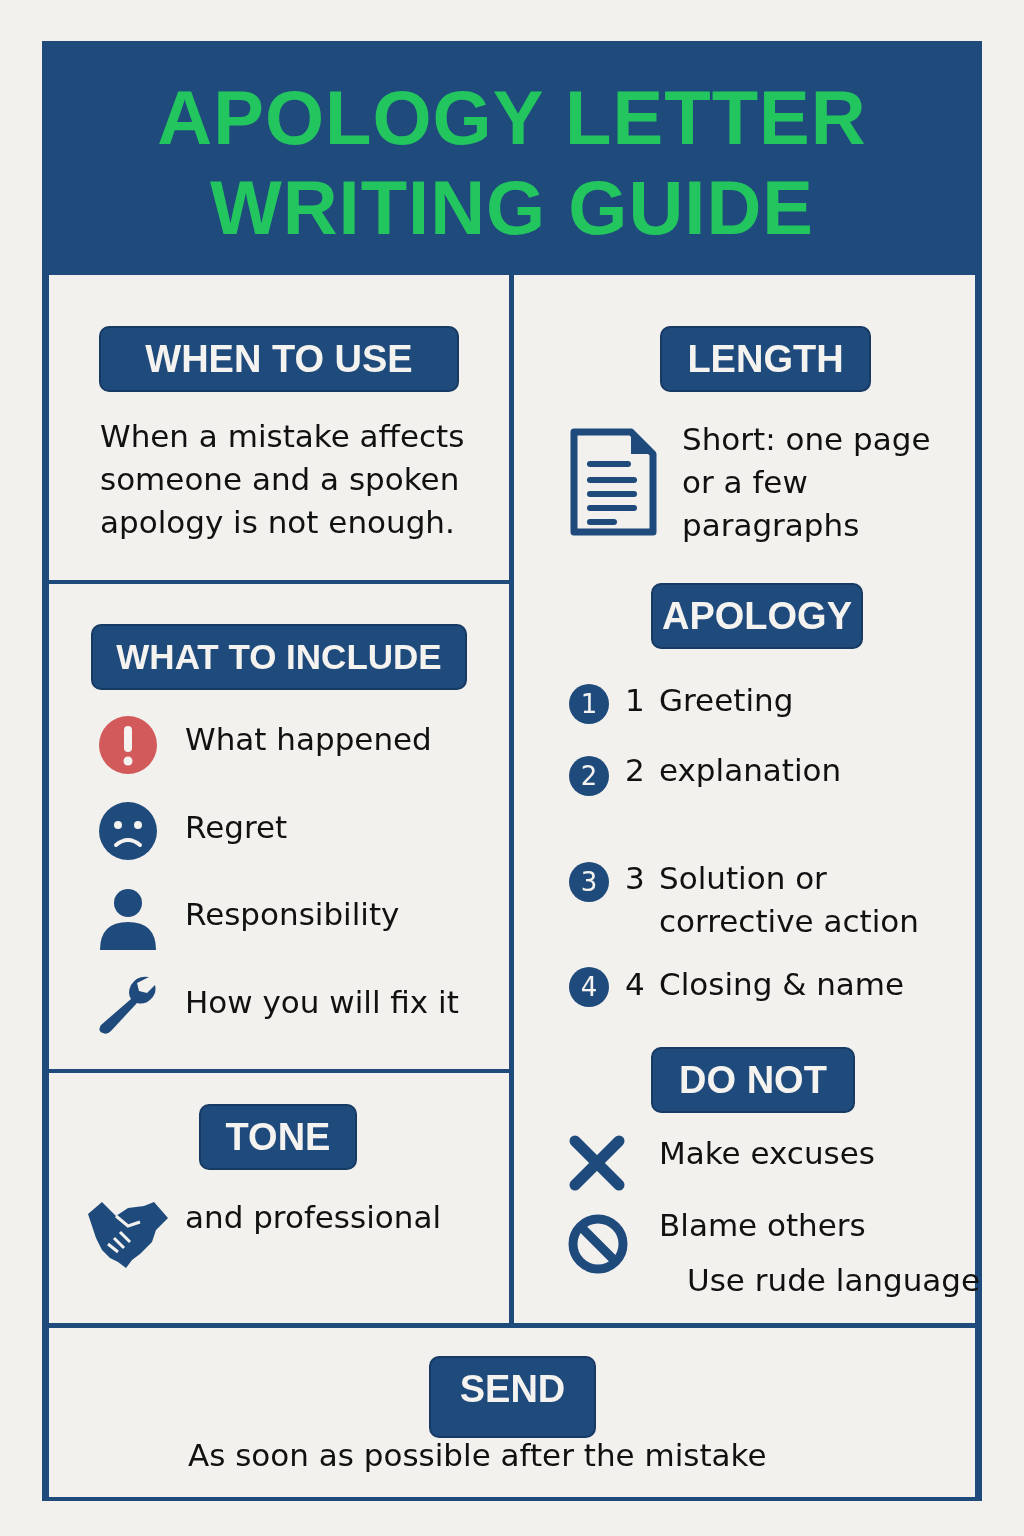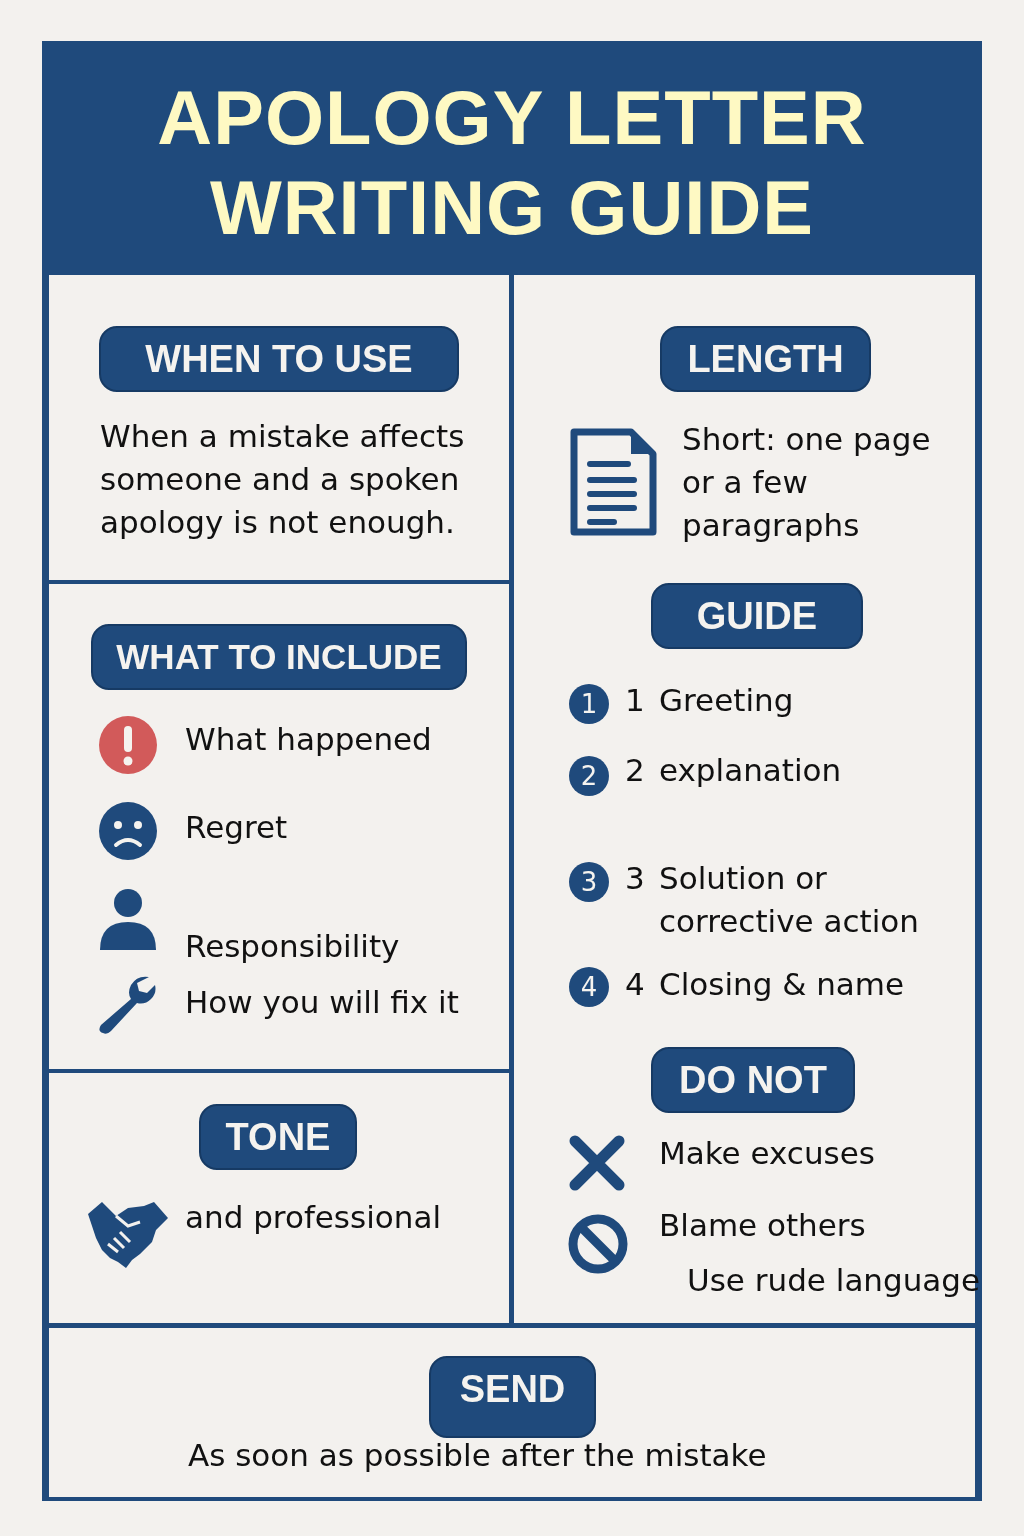--- a/index.html
+++ b/index.html
@@ -14,37 +14,37 @@
     .frame {
       position: absolute; left: 42px; top: 41px;
       width: 940px; height: 1460px;
       box-sizing: border-box;
       border: 4px solid #1f4a7c;
       background: #f3f1ee;
     }
     .header {
       position: absolute; left: 0; top: 0; right: 0; height: 230px;
       background: #1f4a7c;
-      color: #fef9c3;
+      color: #22c55e;
       text-align: center;
       font-family: "Liberation Sans", sans-serif;
       font-weight: bold;
       font-size: 76px;
       line-height: 90px;
       padding-top: 28px;
       box-sizing: border-box;
       letter-spacing: 1px;
     }
     .header div { display: block; }
     .hline, .vline { position: absolute; background: #1f4a7c; }
     .pill {
       position: absolute;
       background: #1f4a7c;
       color: #f5f3ef;
-      border-radius: 18px;
+      border-radius: 10px;
       font-family: "Liberation Sans", sans-serif;
       font-weight: bold;
       font-size: 38px;
       text-align: center;
       box-sizing: border-box;
       border: 2px solid #163a64;
     }
     .txt {
       position: absolute;
       font-size: 31px;
@@ -96,21 +96,21 @@
   <circle cx="20" cy="24" r="4" fill="#f5f3ef"></circle>
   <circle cx="40" cy="24" r="4" fill="#f5f3ef"></circle>
   <path d="M18 44 Q30 34 42 44" stroke="#f5f3ef" stroke-width="4" fill="none" stroke-linecap="round"></path>
 </svg>
 <div class="txt" style="left:185px; top:806px;">Regret</div>
 
 <svg class="icon" style="left:98px; top:888px;" width="60" height="64" viewBox="0 0 60 64">
   <circle cx="30" cy="15" r="14" fill="#1f4a7c"></circle>
   <path d="M2 62 Q2 34 30 34 Q58 34 58 62 Z" fill="#1f4a7c"></path>
 </svg>
-<div class="txt" style="left:185px; top:893px;margin-top:32px;">Responsibility</div>
+<div class="txt" style="left:185px; top:893px;">Responsibility</div>
 
 <svg class="icon" style="left:97px; top:975px;" width="62" height="60" viewBox="0 0 62 60">
   <path d="M52 2 Q40 0 34 10 Q30 18 34 24 L4 50 Q0 56 6 58 Q10 60 14 56 L40 28 Q48 30 54 24 Q60 18 58 10 L50 18 L42 16 L40 8 Z" fill="#1f4a7c"></path>
 </svg>
 <div class="txt" style="left:185px; top:981px;">How you will fix it</div>
 
 <div class="pill" style="left:199px; top:1104px; width:158px; height:66px; line-height:62px;">TONE</div>
 <svg class="icon" style="left:88px; top:1200px;" width="80" height="72" viewBox="0 0 80 72">
   <path d="M0 14 L14 2 L28 16 L40 8 L56 6 L66 2 L80 18 L68 30 L64 42 L52 54 L44 60 L38 68 L30 62 L22 58 L14 50 L8 38 L4 26 Z" fill="#1f4a7c"></path>
   <path d="M28 16 L40 26 L52 22" stroke="#f3f1ee" stroke-width="3" fill="none"></path>
@@ -129,21 +129,21 @@
   <rect x="18" y="64" width="50" height="6" rx="3" fill="#1f4a7c"></rect>
   <rect x="18" y="78" width="50" height="6" rx="3" fill="#1f4a7c"></rect>
   <rect x="18" y="92" width="30" height="6" rx="3" fill="#1f4a7c"></rect>
 </svg>
 <div class="txt" style="left:682px; top:418px;">
   <div>Short: one page</div>
   <div>or a few</div>
   <div>paragraphs</div>
 </div>
 
-<div class="pill" style="left:651px; top:583px; width:212px; height:66px; line-height:62px;">GUIDE</div>
+<div class="pill" style="left:651px; top:583px; width:212px; height:66px; line-height:62px;">APOLOGY</div>
 
 <div class="numcirc" style="left:569px; top:684px;">1</div>
 <div class="txt" style="left:625px; top:679px;">1</div>
 <div class="txt" style="left:659px; top:679px;">
   <div>Greeting</div>
 </div>
 
 <div class="numcirc" style="left:569px; top:756px;">2</div>
 <div class="txt" style="left:625px; top:749px;">2</div>
 <div class="txt" style="left:659px; top:749px;">

